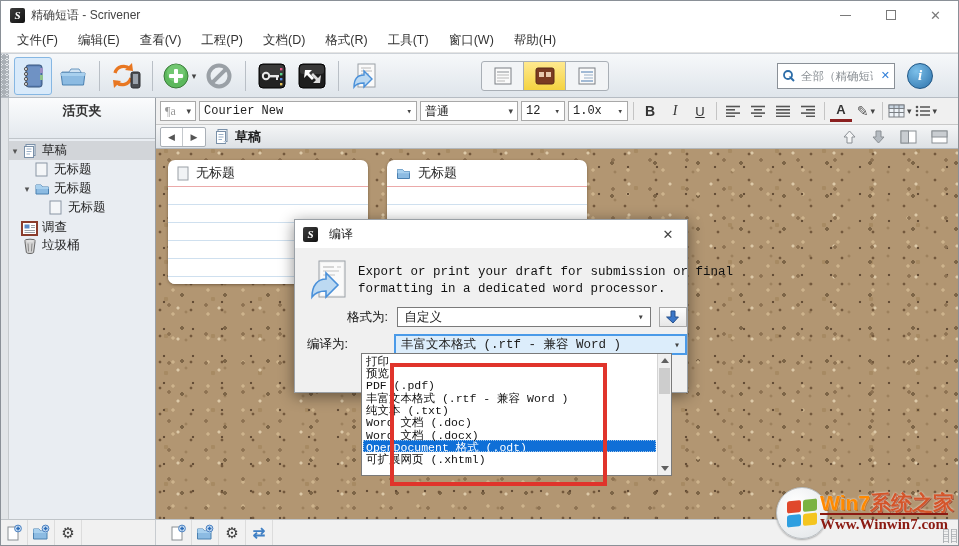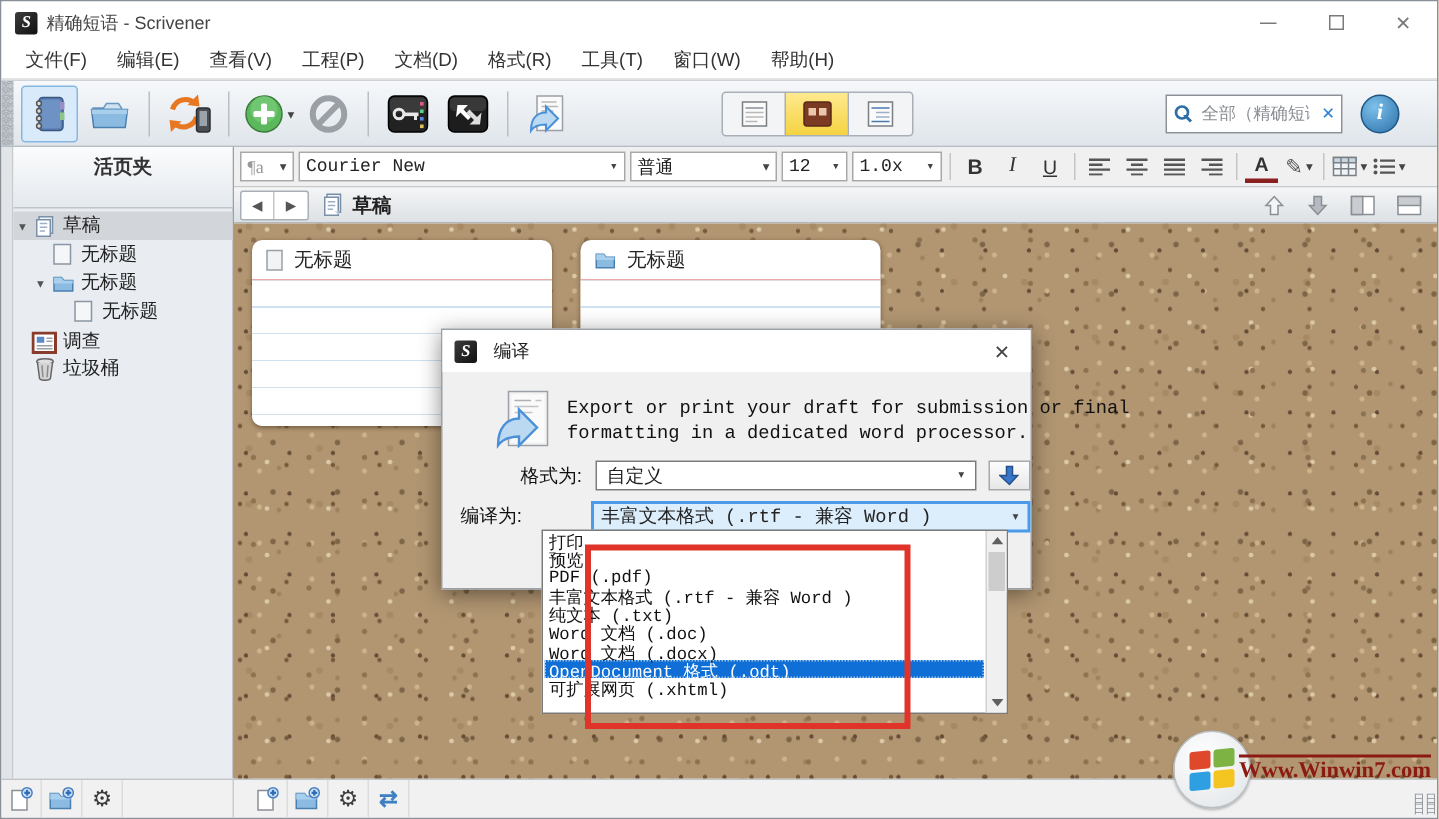--- a/index.html
+++ b/index.html
@@ -93,21 +93,21 @@
   .footer-left { width:155px; display:flex; border-right:1px solid #c8ccd0; }
   .ft-btn { width:27px; display:flex; align-items:center; justify-content:center; border-right:1px solid #dcdcdc; }
   .gear-glyph { font-size:15px; color:#3c3c3c; line-height:1; }
   .swap-glyph { font-size:15px; color:#3f7fc4; font-weight:bold; line-height:1; }
 
   
   .dialog { position:absolute; left:293px; top:218px; width:394px; height:174px; background:#f0f0f0; border:1px solid #9aa0a6; box-shadow:0 3px 14px rgba(0,0,0,.45); z-index:20; }
   .dialog-header { height:28px; background:#fff; display:flex; align-items:center; padding:0 8px; }
   .dialog-title { font-size:12px; color:#222; margin-left:5px; }
   .dialog-close { margin-left:auto; color:#444; font-size:13px; width:22px; text-align:center; }
-  .dlg-desc { display:flex; padding:11px 12px 0 14px; gap:11px;margin-left:20px; }
+  .dlg-desc { display:flex; padding:11px 12px 0 14px; gap:11px; }
   .dlg-desc-text { font:12.5px "Liberation Mono","DejaVu Sans Mono",monospace; color:#111; line-height:17px; padding-top:5px; white-space:nowrap; }
   .dlg-row { position:absolute; left:0; right:0; display:flex; align-items:center; }
   .dlg-row-format { top:87px;padding-left:40px; }
   .dlg-row-compile { top:114px;gap:37px; }
   .dlg-label { width:54px; margin-left:12px; font-size:12.5px; color:#111; }
   .dlg-combo { height:20px; background:#fff; border:1px solid #7a7a7a; display:flex; align-items:center; padding:0 6px; font:12.5px "Liberation Mono","DejaVu Sans Mono",monospace; }
   .combo-format { width:270px; }
   .combo-compile { width:316px; height:21px; background:#dcedfb; border:2px solid #4a9ae8; padding:0 5px; }
   .dlg-combo .caret { margin-left:auto; font-size:10px; }
   .arrow-btn { width:30px; height:20px; margin-left:8px; border:1px solid #a8a8a8; background:linear-gradient(#fdfdfd,#e7e7e7); display:flex; align-items:center; justify-content:center; }
@@ -675,18 +675,19 @@
   <div class="watermark">
     <div class="wm-flag">
       <div class="wm-panes">
         <span style="background:#e0482c;"></span>
         <span style="background:#7cb342;"></span>
         <span style="background:#2e9fe0;"></span>
         <span style="background:#f4c520;"></span>
       </div>
     </div>
     <div class="wm-text">
+      <div class="wm-brand"><span class="wm-win7">Win7</span><span class="wm-rest">系统之家</span></div>
       <div class="wm-url">Www.Winwin7.com</div>
     </div>
   </div>
   <div class="wm-corner">日日日日</div>
 
 </div>
 
 </body></html>

